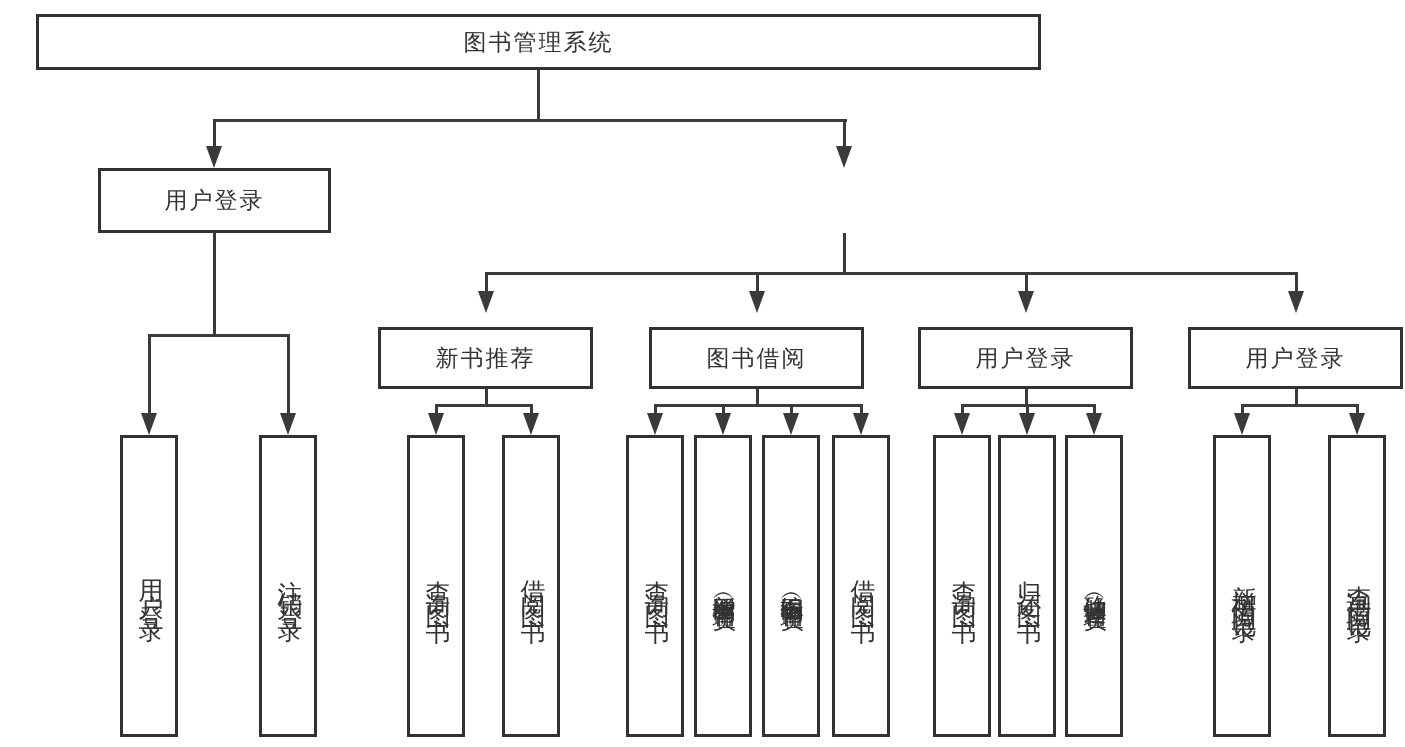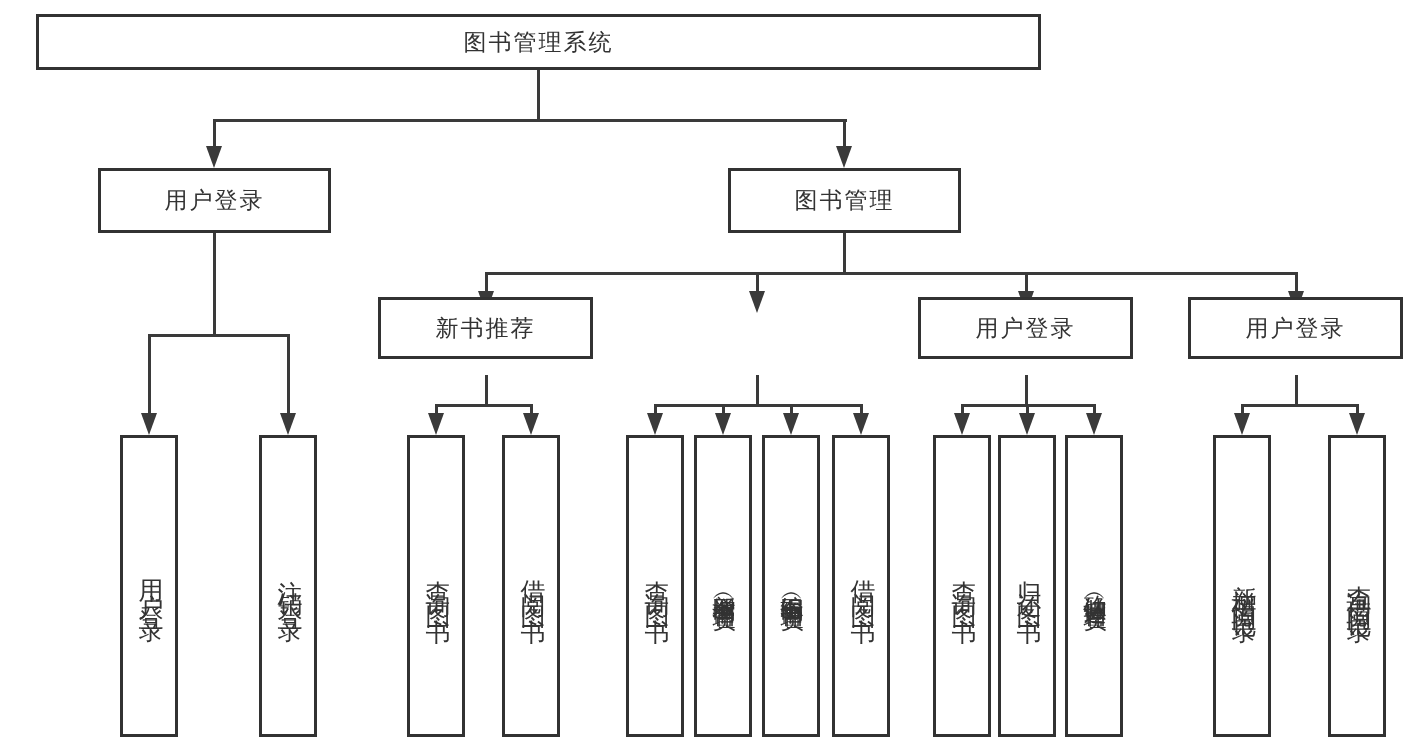--- a/index.html
+++ b/index.html
@@ -17,21 +17,21 @@
     background:#ffffff;
     border:3px solid #323232;
     display:flex;
     align-items:center;
     justify-content:center;
     color:#333333;
     font-size:23px;
     letter-spacing:2px;
     z-index:2;
   }
-  .l3{top:297px;height:62px;width:215px;}
+  .l3{top:327px;height:62px;width:215px;}
   .leaf{top:435px;height:302px;width:58px;}
   .vtext{
     writing-mode:vertical-rl;
     text-orientation:mixed;
     font-size:25px;
     color:#333333;
     white-space:nowrap;
   }
   .len4{letter-spacing:13px;}
   .len6{letter-spacing:7px;}
@@ -58,23 +58,23 @@
 </style>
 </head>
 <body>
 
 <div class="canvas">
 
   <div class="box" style="left:20px;top:14px;width:1005px;height:56px">图书管理系统</div>
 
   <div class="box" style="left:82px;top:168px;width:233px;height:65px">用户登录</div>
 
-  <div class="box" style="left:712px;top:168px;width:233px;height:65px">图书管理</div>
 
   <div class="box l3" style="left:362px">新书推荐</div>
+  <div class="box l3" style="left:633px">图书借阅</div>
   <div class="box l3" style="left:902px">用户登录</div>
   <div class="box l3" style="left:1172px">用户登录</div>
 
   <div class="box leaf" style="left:104px">
     <span class="vtext len4">用户登录</span>
   </div>
   <div class="box leaf" style="left:243px">
     <span class="vtext len4">注销登录</span>
   </div>
 

